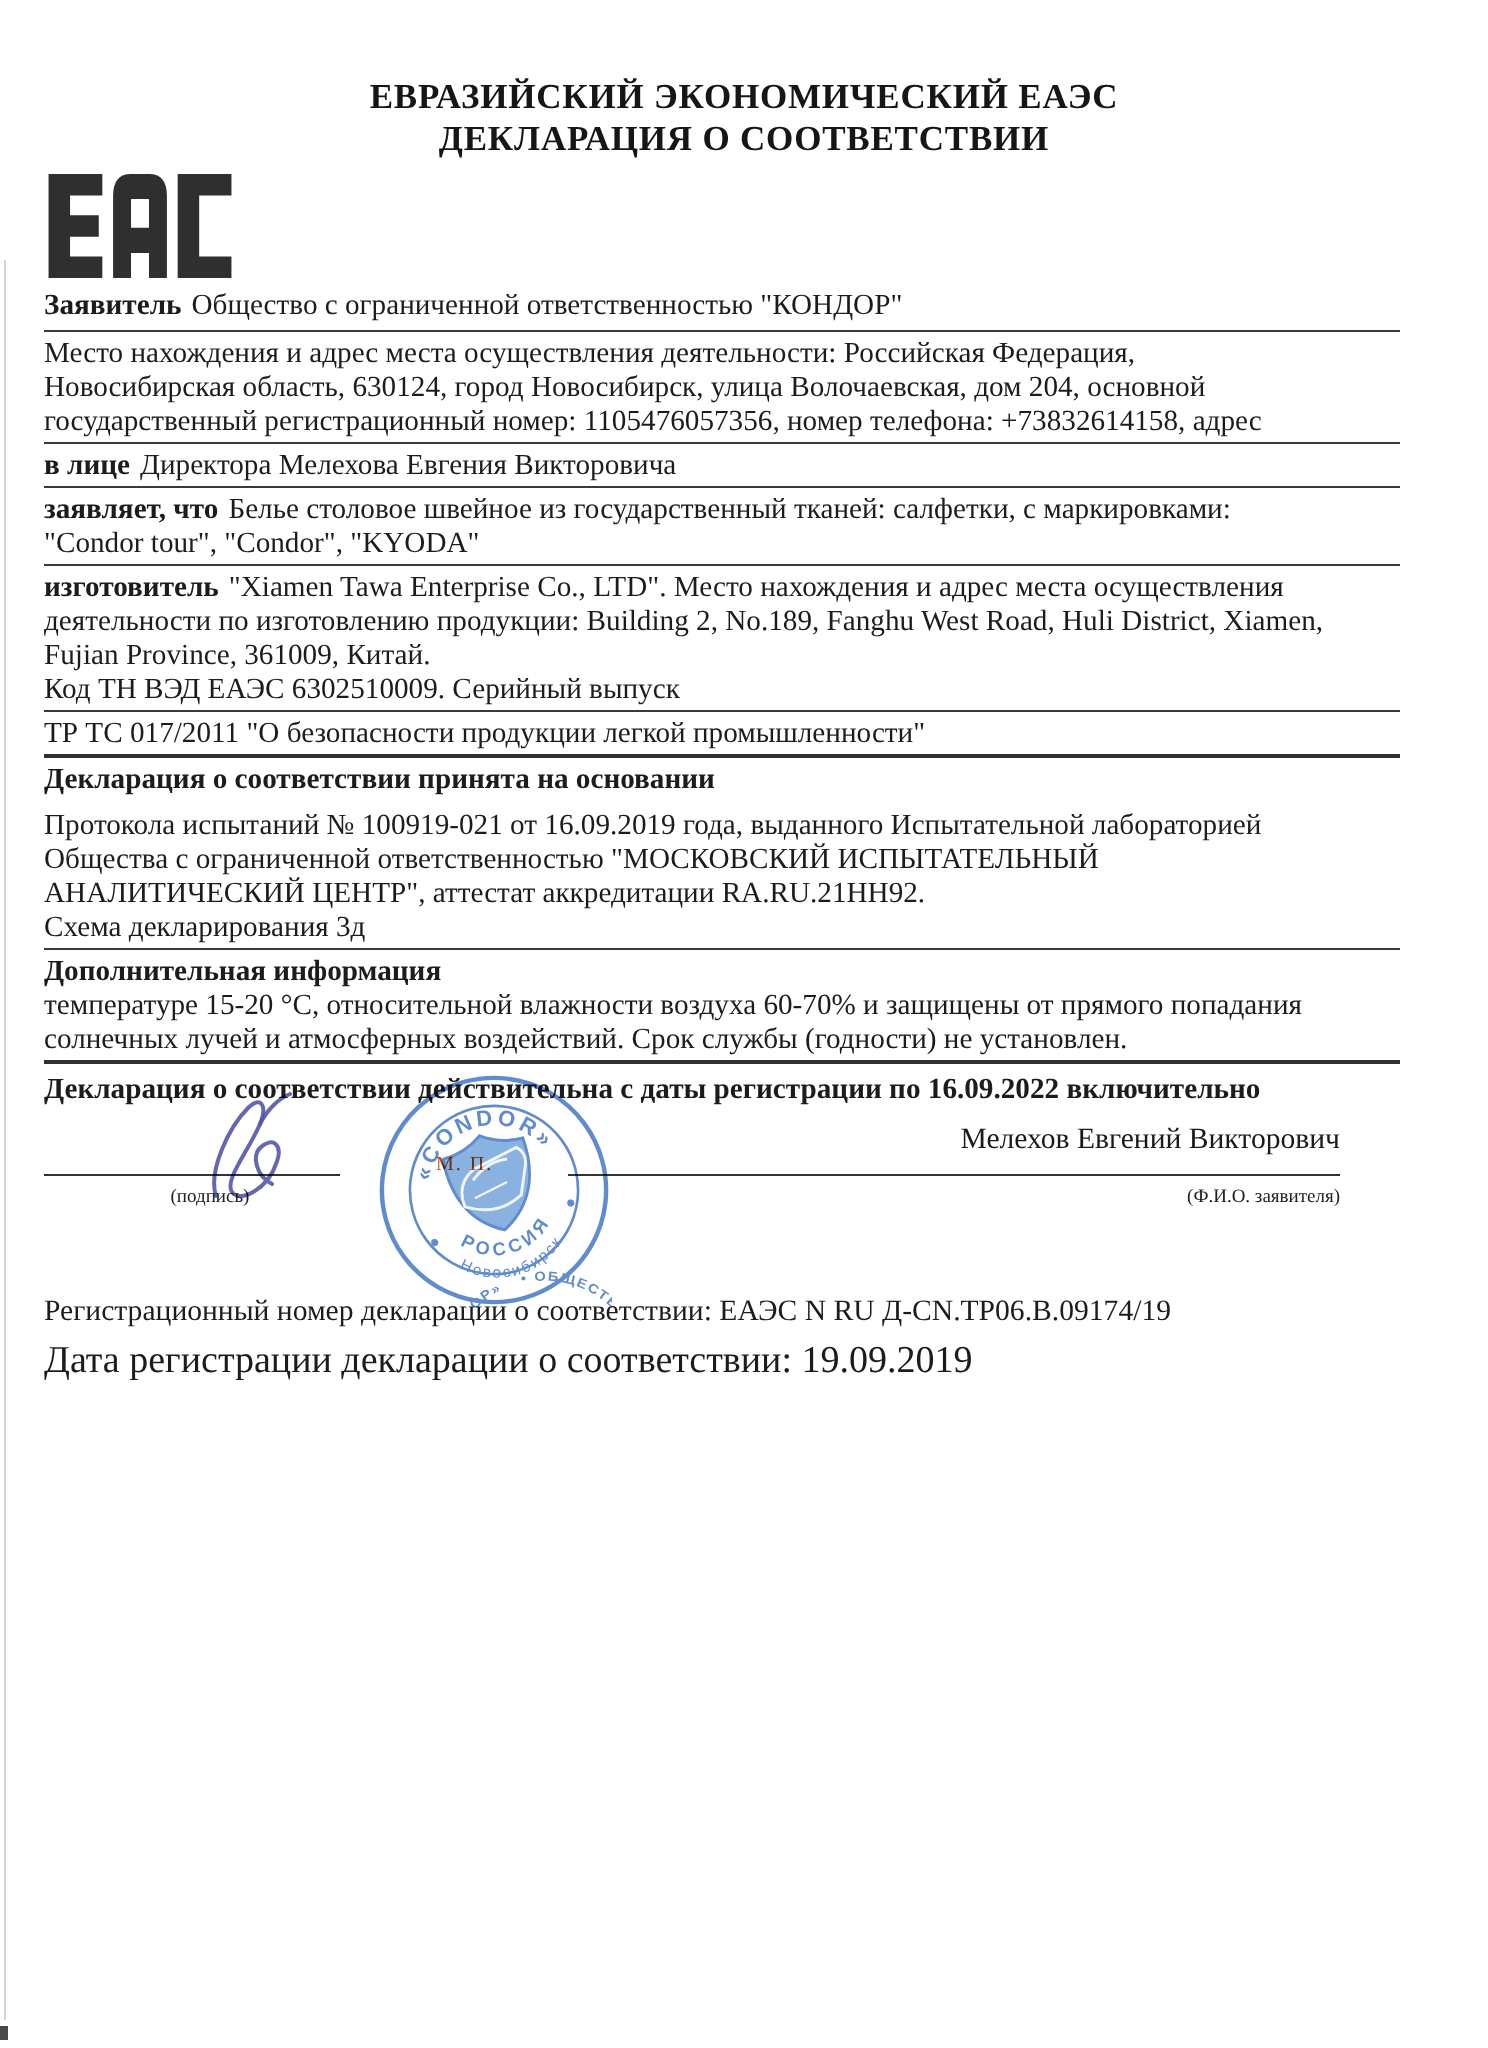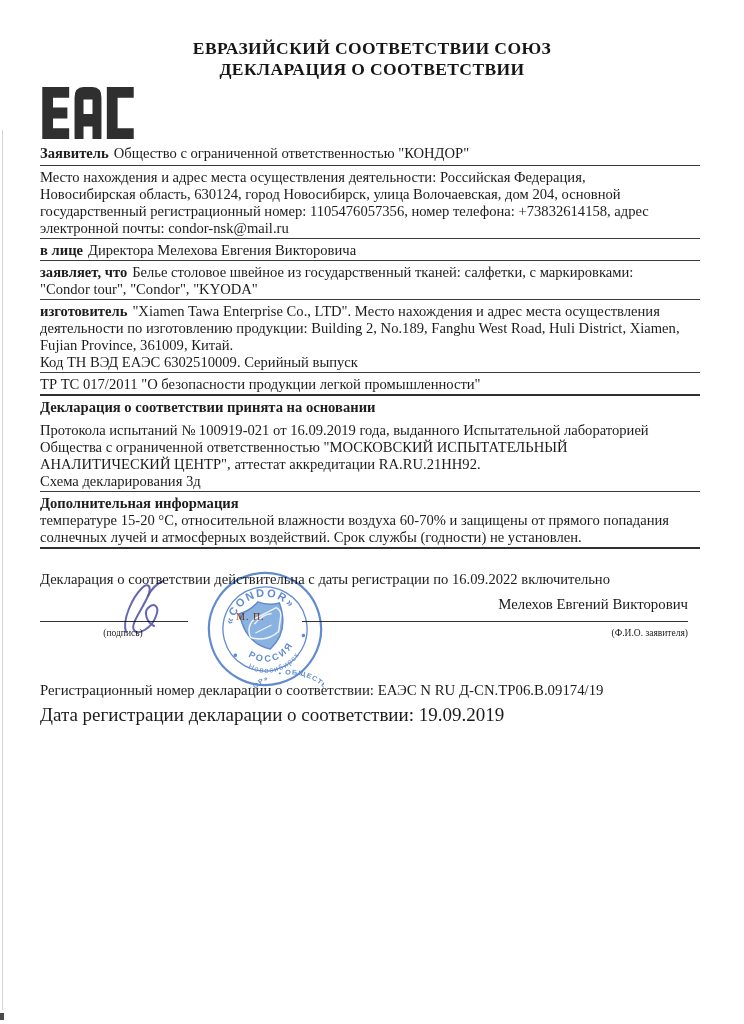--- a/index.html
+++ b/index.html
@@ -7,33 +7,33 @@
     position:relative; width:744px; height:1024px; margin:0 auto;
     background:#ffffff; overflow:hidden;
     font-family:"Liberation Serif","DejaVu Serif",serif;
     color:#1c1c1c; font-size:14.6px; line-height:17px;
   }
   .scan-edge { position:absolute; left:2px; top:130px; height:880px; width:1px; background:#d4d4d4; }
   .corner-mark { position:absolute; left:0; bottom:4px; width:4px; height:7px; background:#4a4a4a; }
 
   .titles { margin-top:38px; text-align:center; font-weight:700; font-size:17.5px; line-height:21px; letter-spacing:.4px; color:#161616; }
 
-  .content { margin:0 44px 0 40px; }
+  .content { margin:0 44px 0 22px; }
 
   .eac-logo { margin:7px 0 2px 2px; width:92px; height:52px; display:block; }
   .eac-logo path { fill:#2f2f2f; }
 
   .row { border-bottom:1.5px solid #3a3a3a; padding:3px 0 1px; }
   .row.thick { border-bottom-width:2px; border-bottom-color:#303030; }
   .row.first { margin-top:3px; padding-bottom:3px; }
   .lbl { font-weight:700; margin-right:5px; }
   .hd  { font-weight:700; }
   .gap-sm { height:6px; }
 
-  .validity { padding-top:22px; font-weight:400; }
+  .validity { padding-top:5px; font-weight:700; }
 
   .sig-block { position:relative; height:64px; margin-top:6px; }
   .sig-line  { position:absolute; left:0;   top:27px; width:148px; border-top:1.4px solid #333; }
   .name-line { position:absolute; left:262px; top:27px; width:386px; border-top:1.4px solid #333; }
   .sig-caption  { position:absolute; left:28px;  top:31px; width:110px; text-align:center; font-size:9.5px; color:#222; }
   .name-caption { position:absolute; left:262px; top:31px; width:386px; text-align:right; font-size:9.5px; color:#222; }
   .fio-name { position:absolute; left:262px; top:2px; width:386px; text-align:right; font-size:14.8px; color:#1a1a1a; }
   .mp-label { position:absolute; left:196px; top:14px; font-size:10px; color:#c2410c; letter-spacing:1px; z-index:1; }
 
   .stamp { position:absolute; left:166px; top:-24px; width:118px; height:118px; opacity:.88; mix-blend-mode:multiply; z-index:2; }
@@ -50,40 +50,39 @@
   .date-row { margin-top:7px;  font-weight:400; font-size:19px; }
 </style>
 </head>
 <body>
 
 <div class="page">
   <div class="scan-edge"></div>
   <div class="corner-mark"></div>
 
   <div class="titles">
-    <div>ЕВРАЗИЙСКИЙ СООТВЕТСТВИИ СОЮЗ</div>
+    <div>ЕВРАЗИЙСКИЙ ЭКОНОМИЧЕСКИЙ ЕАЭС</div>
     <div>ДЕКЛАРАЦИЯ О СООТВЕТСТВИИ</div>
   </div>
 
   <div class="content">
     <svg class="eac-logo" viewBox="0 0 102 58" aria-hidden="true">
       <path d="M0 0 H30 V12 H12 V23 H28 V35 H12 V46 H30 V58 H0 Z"></path>
       <path fill-rule="evenodd" d="M36 58 V12 Q36 0 46 0 H56 Q66 0 66 12 V58 H56 V44 H46 V58 Z M46 14 H56 V30 H46 Z"></path>
       <path d="M72 0 H102 V12 H84 V46 H102 V58 H72 Z"></path>
     </svg>
 
     <div class="row first">
       <span class="lbl">Заявитель</span><span>Общество с ограниченной ответственностью "КОНДОР"</span>
     </div>
 
     <div class="row">
       <div>Место нахождения и адрес места осуществления деятельности: Российская Федерация,</div>
       <div>Новосибирская область, 630124, город Новосибирск, улица Волочаевская, дом 204, основной</div>
       <div>государственный регистрационный номер: 1105476057356, номер телефона: +73832614158, адрес</div>
-      <div>электронной почты: condor-nsk@mail.ru</div>
     </div>
 
     <div class="row">
       <span class="lbl">в лице</span><span>Директора  Мелехова Евгения Викторовича</span>
     </div>
 
     <div class="row">
       <div><span class="lbl">заявляет, что</span><span>Белье столовое швейное из государственный тканей: салфетки, с маркировками:</span></div>
       <div>"Condor tour", "Condor", "KYODA"</div>
     </div>

